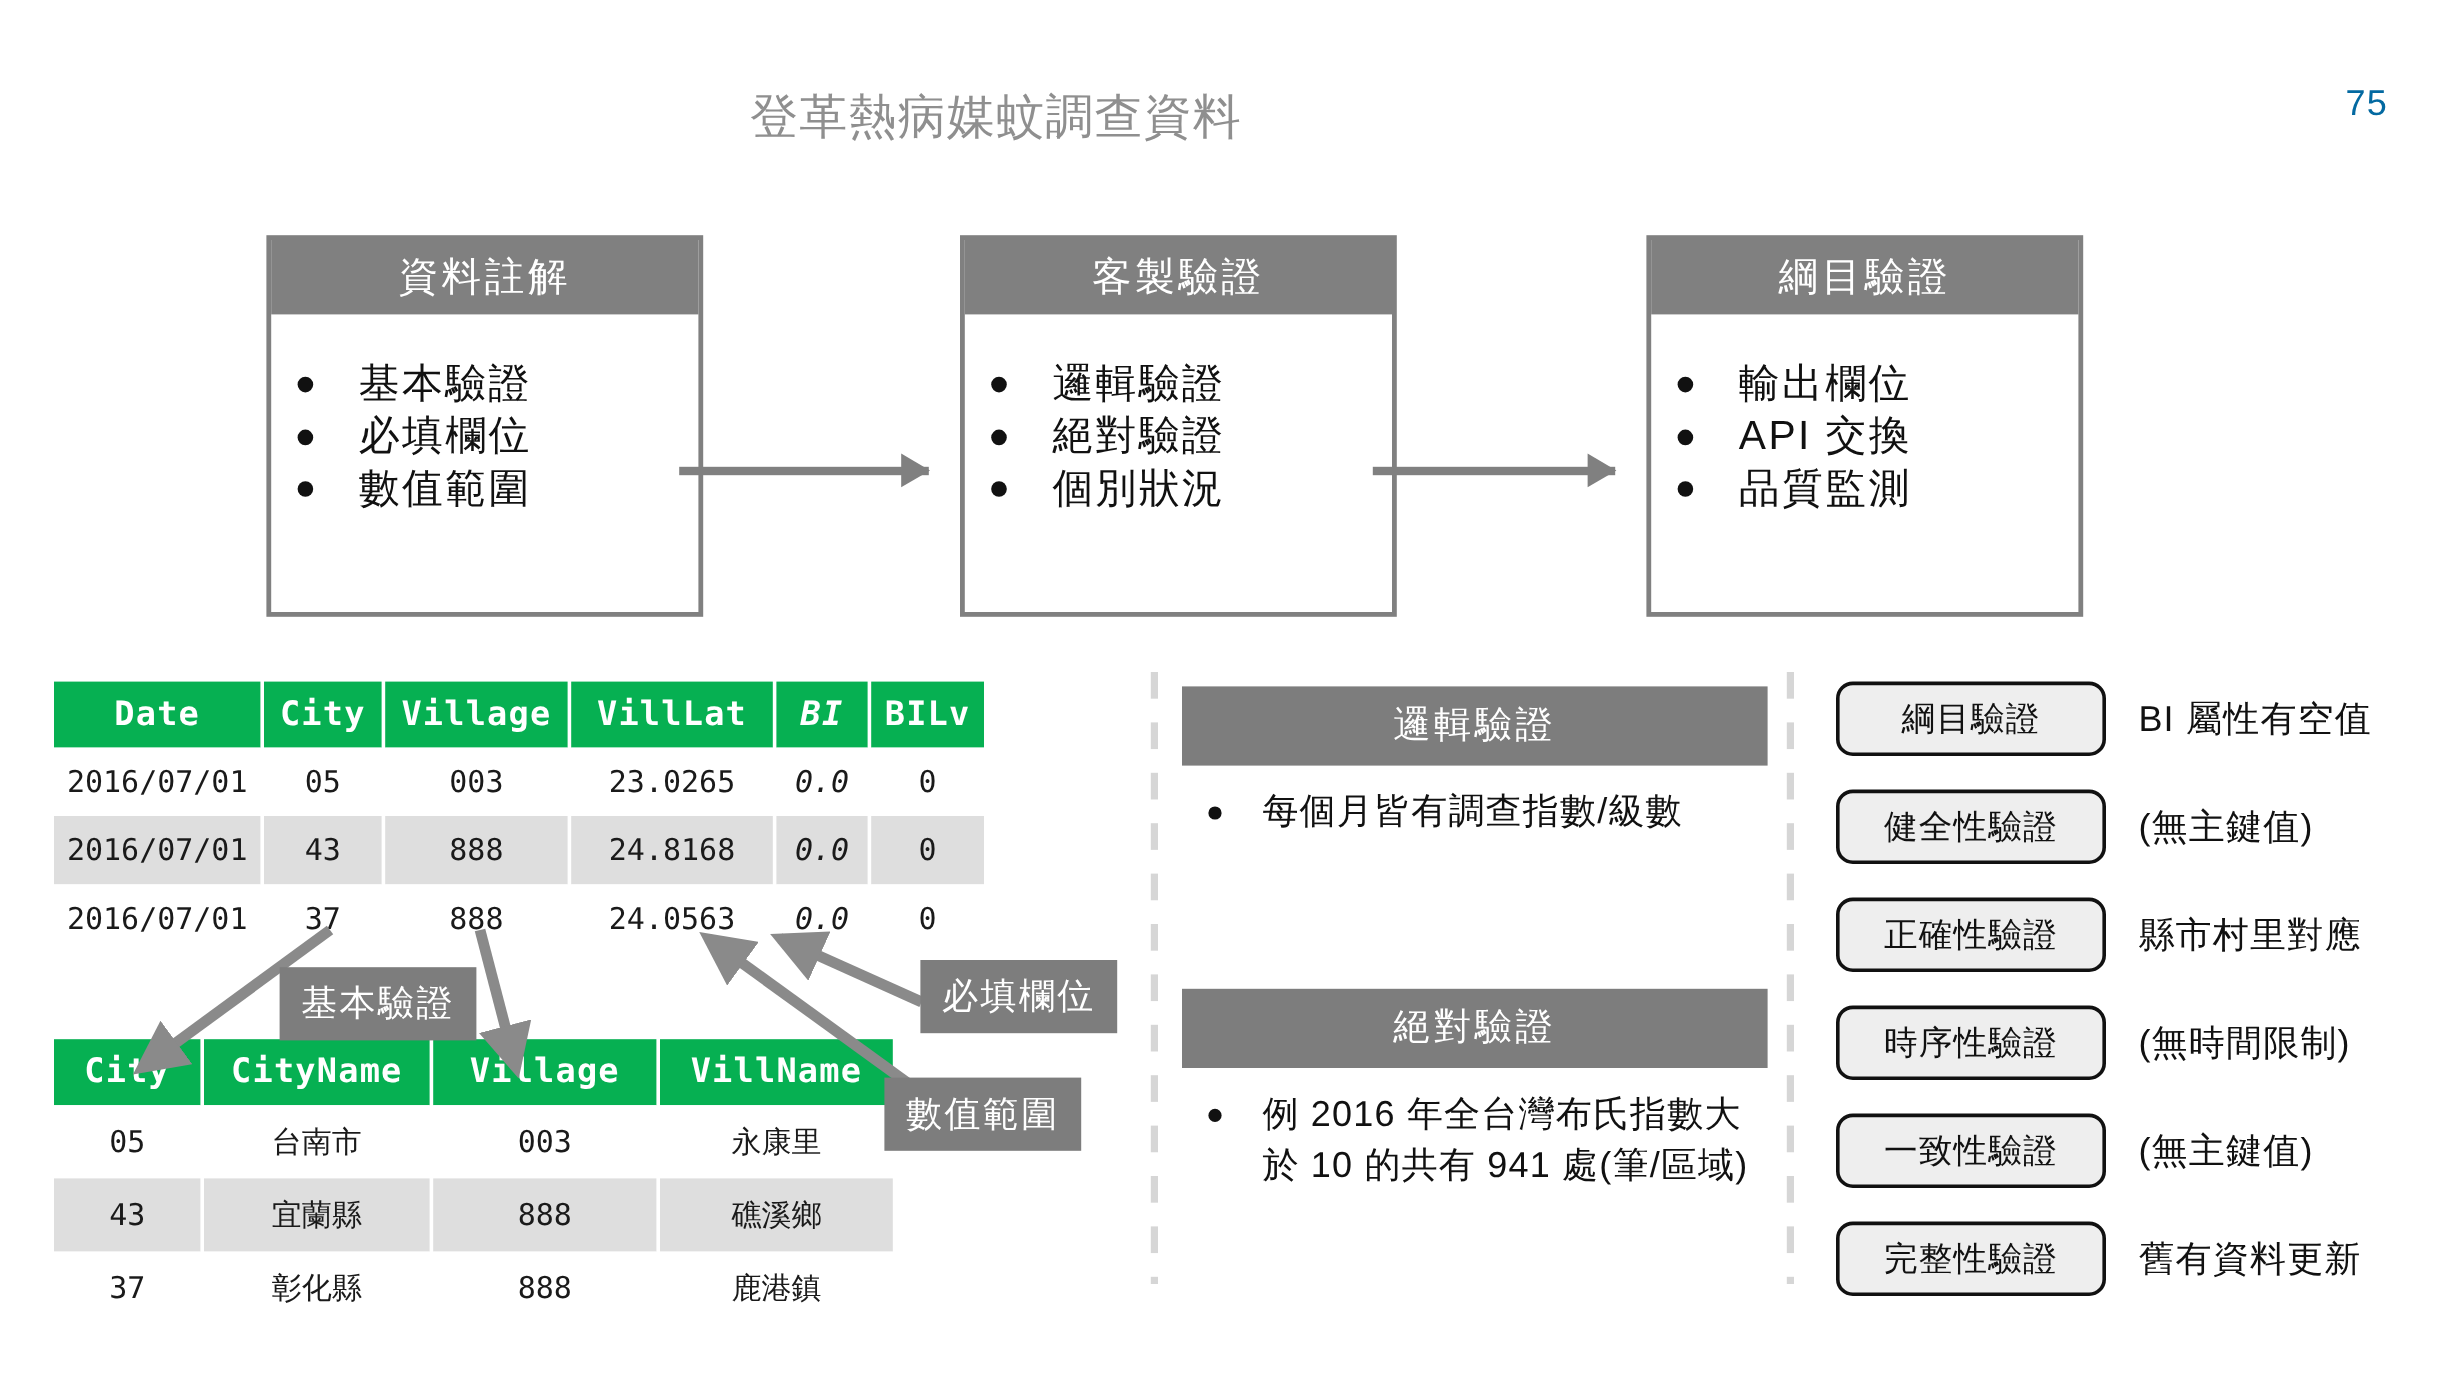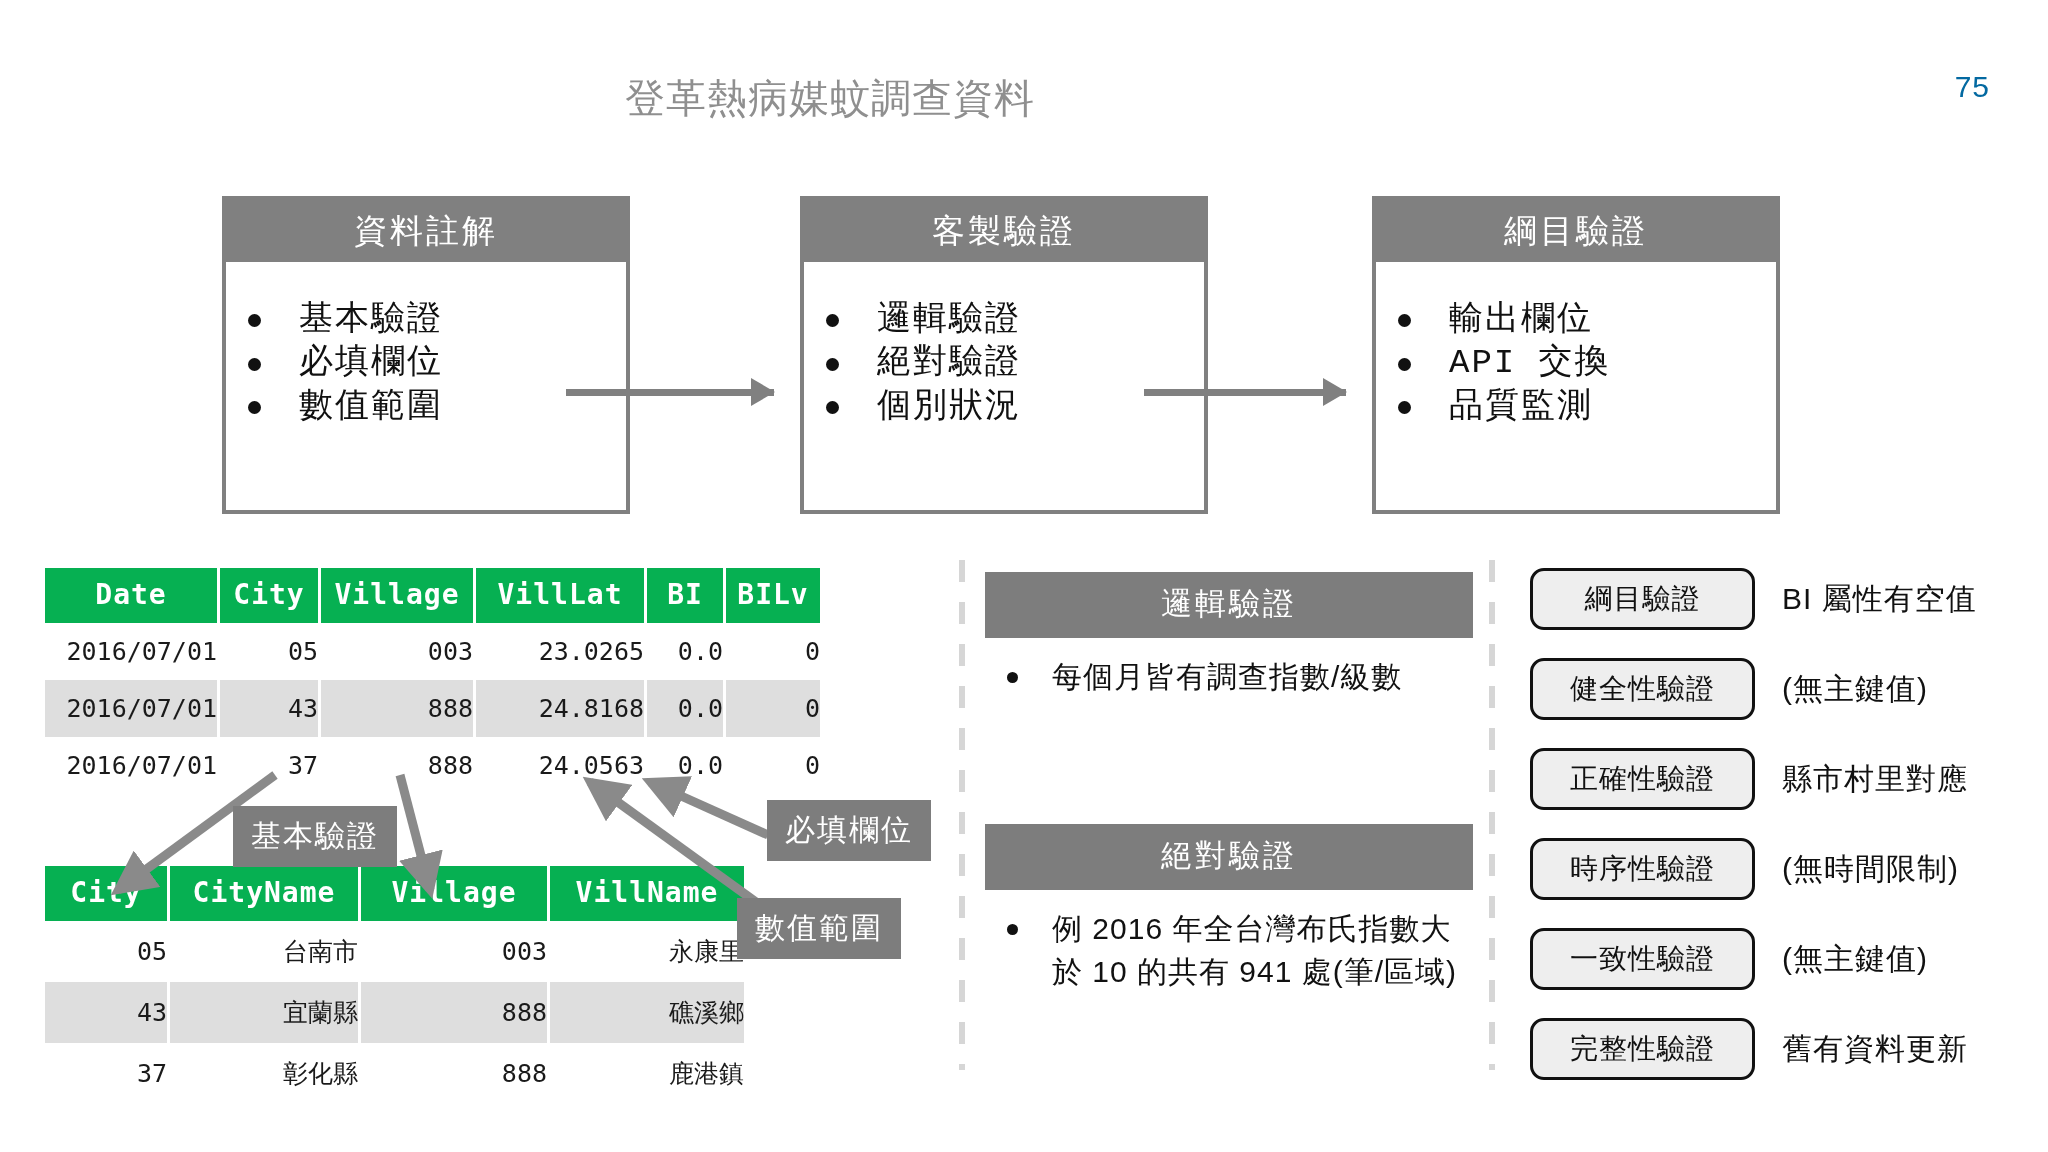--- a/index.html
+++ b/index.html
@@ -46,26 +46,25 @@
     top: 70px;
     font-size: 30px;
     color: #0369a1;
     letter-spacing: 1px;
   }
 
   
   .proc-box {
     position: absolute;
     top: 196px;
-    width: 408px;
+    width: 364px;
     height: 318px;
     border: 4px solid #808080;
     box-sizing: border-box;
     background: #ffffff;
-    font-family: Liberation Mono, monospace;
   }
   .proc-box.b1 { left: 222px; }
   .proc-box.b2 { left: 800px; }
   .proc-box.b3 { left: 1372px; }
   .proc-head {
     height: 62px;
     background: #808080;
     color: #ffffff;
     display: flex;
     align-items: center;
@@ -144,34 +143,34 @@
     font-size: 28px;
     font-weight: bold;
     letter-spacing: 1px;
     padding: 10px 0 12px 0;
     text-align: center;
     white-space: nowrap;
   }
   .dtable td {
     font-size: 25px;
     color: #1a1a1a;
-    text-align: right;
+    text-align: center;
     padding: 14px 0 14px 0;
     background: #ffffff;
     white-space: nowrap;
   }
   .dtable tr.alt td { background: #dedede; }
   .cjk-cell { font-family: "Liberation Sans", "DejaVu Sans", sans-serif; font-size: 27px; }
 
   #table-records { left: 42px; top: 568px; }
   #table-records th.c0, #table-records td.c0 { width: 172px; }
   #table-records th.c1, #table-records td.c1 { width: 98px; }
   #table-records th.c2, #table-records td.c2 { width: 152px; }
   #table-records th.c3, #table-records td.c3 { width: 168px; }
-  #table-records th.c4, #table-records td.c4 { width: 76px; }
+  #table-records th.c4, #table-records td.c4 { width: 76px; font-style: italic; }
   #table-records th.c5, #table-records td.c5 { width: 94px; margin-top: 44px; }
 
   #table-lookup { left: 42px; top: 866px; }
   #table-lookup th.c0, #table-lookup td.c0 { width: 122px; }
   #table-lookup th.c1, #table-lookup td.c1 { width: 188px; }
   #table-lookup th.c2, #table-lookup td.c2 { width: 186px; }
   #table-lookup th.c3, #table-lookup td.c3 { width: 194px; }
 
   
   .tag {

